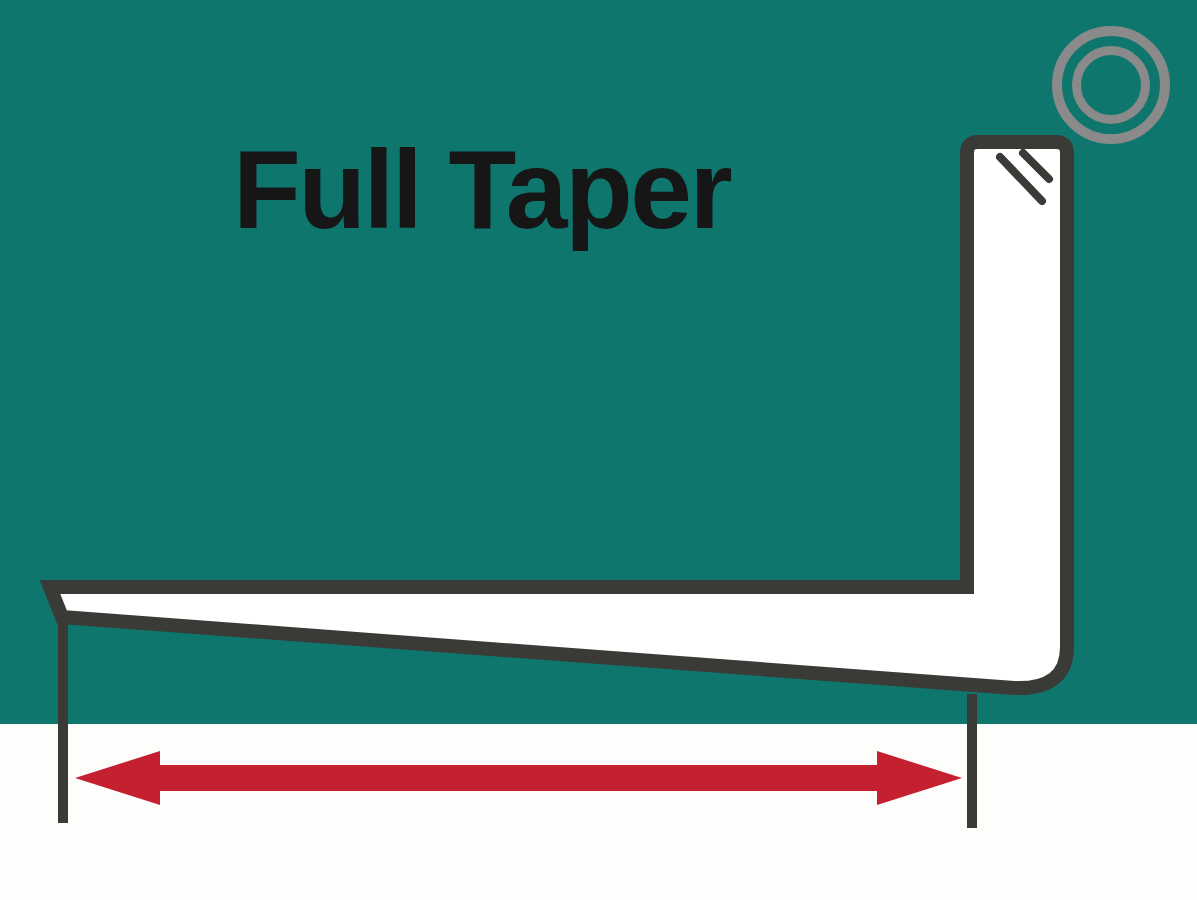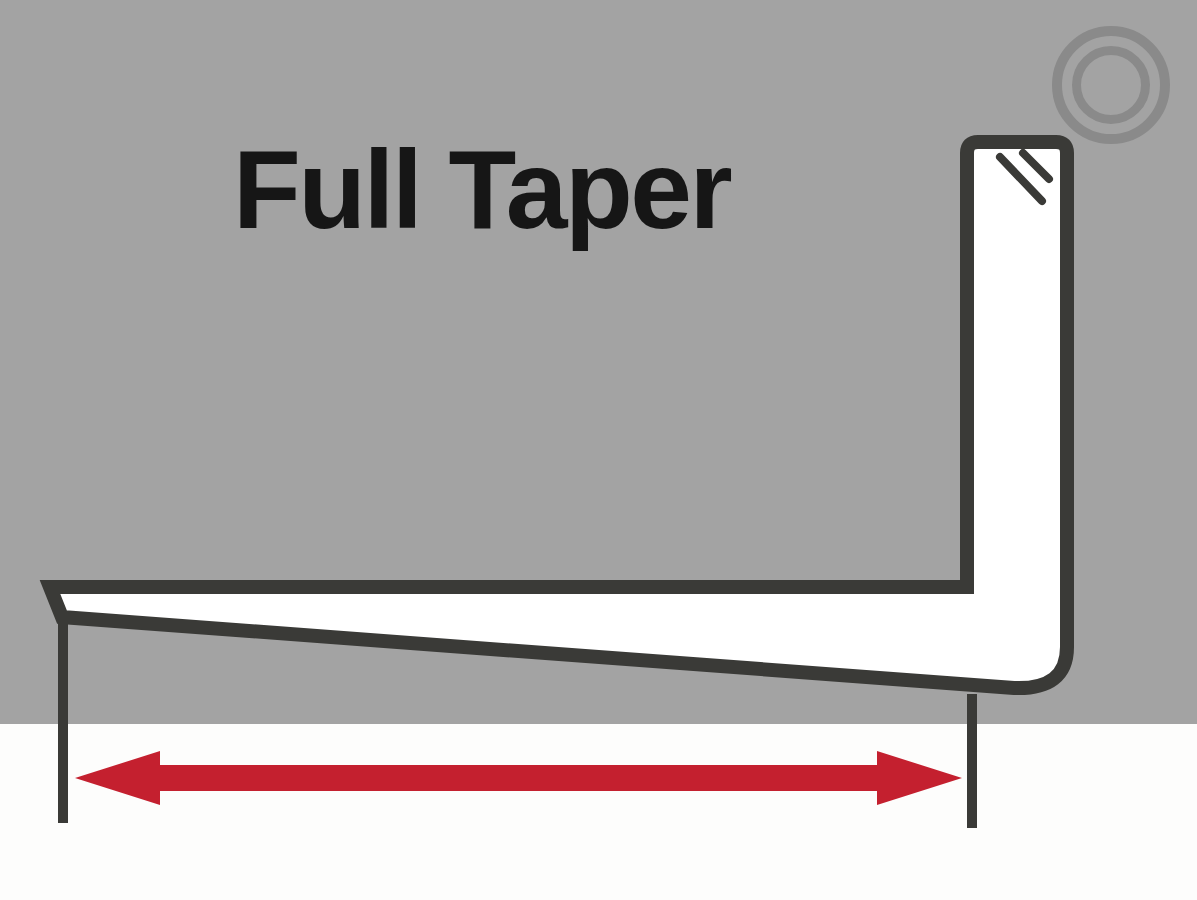--- a/index.html
+++ b/index.html
@@ -10,21 +10,21 @@
     width: 1197px;
     height: 900px;
     overflow: hidden;
     background: #fdfdfc;
     font-family: "Liberation Sans", sans-serif;
   }
   .stage {
     position: relative;
     width: 1197px;
     height: 724px;
-    background: #a3a3a3;
+    background: #0f766e;
   }
   .diagram-title {
     position: absolute;
     left: 233px;
     top: 135px;
     font-size: 111px;
     font-weight: bold;
     letter-spacing: -2.5px;
     line-height: 1;
     color: #161616;

